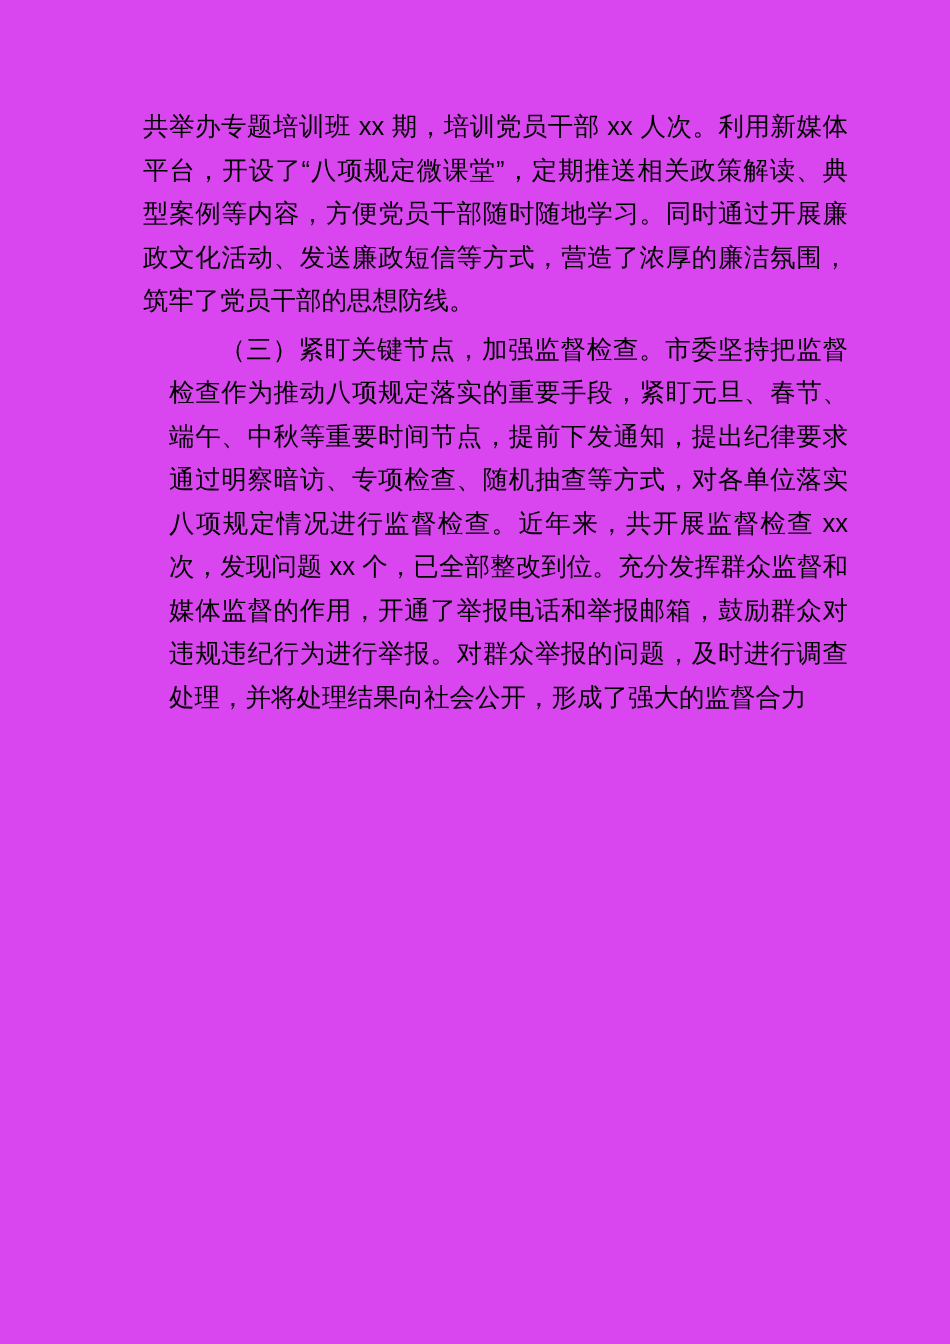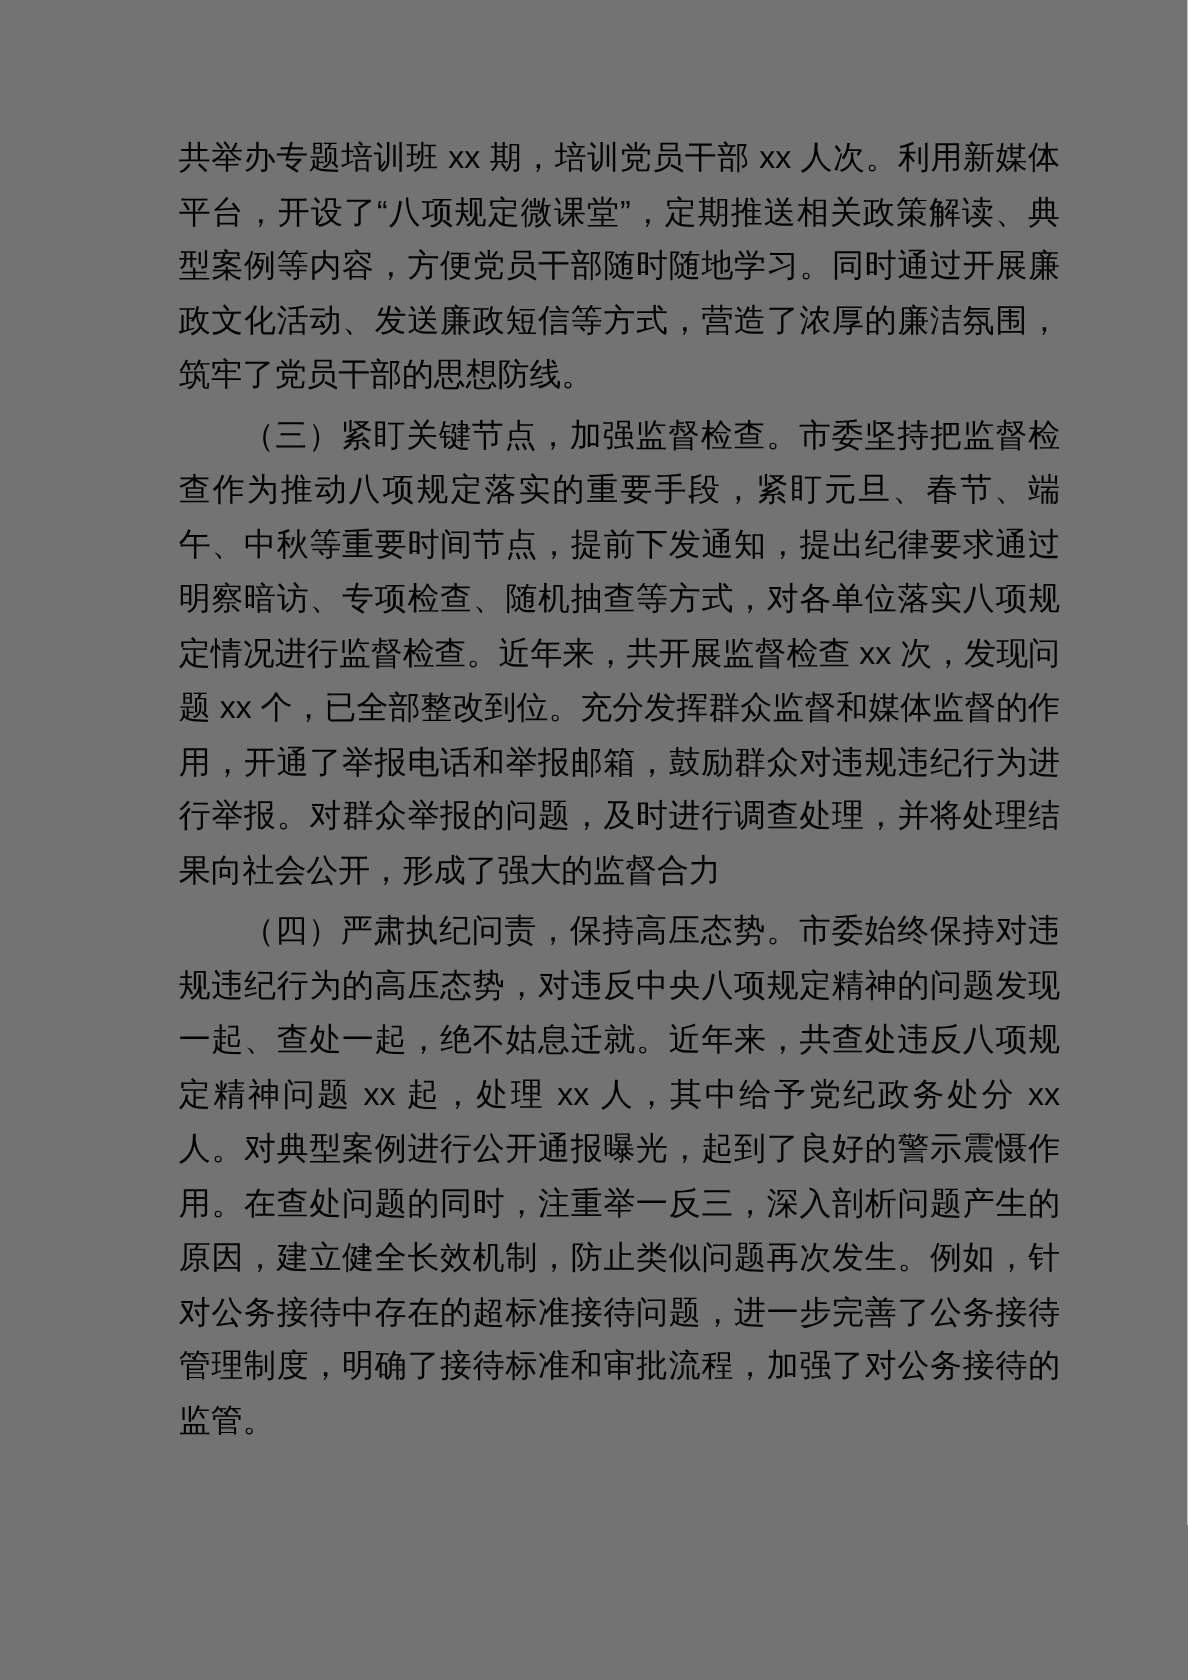--- a/index.html
+++ b/index.html
@@ -4,42 +4,42 @@
 <style>
   html, body {
     margin: 0;
     padding: 0;
     background: #ffffff;
   }
   .page {
     position: relative;
     width: 950px;
     height: 1344px;
-    background: #737373;
+    background: #d946ef;
     overflow: hidden;
     box-sizing: border-box;
     padding: 105px 102px 0 143px;
   }
   .doc-body {
     font-family: "Liberation Sans", "DejaVu Sans", sans-serif;
     font-size: 25.5px;
     line-height: 43.5px;
     color: #000000;
     text-align: justify;
   }
   .doc-body p {
     margin: 0 0 5px 0;
     word-break: break-all;
   }
   .doc-body p.indent {
     text-indent: 2em;
+    margin-left: 26px;
   }
 </style>
 </head>
 <body>
 
 <div class="page">
   <div class="doc-body">
     <p>共举办专题培训班 xx 期，培训党员干部 xx 人次。利用新媒体平台，开设了“八项规定微课堂”，定期推送相关政策解读、典型案例等内容，方便党员干部随时随地学习。同时通过开展廉政文化活动、发送廉政短信等方式，营造了浓厚的廉洁氛围，筑牢了党员干部的思想防线。</p>
     <p class="indent">（三）紧盯关键节点，加强监督检查。市委坚持把监督检查作为推动八项规定落实的重要手段，紧盯元旦、春节、端午、中秋等重要时间节点，提前下发通知，提出纪律要求通过明察暗访、专项检查、随机抽查等方式，对各单位落实八项规定情况进行监督检查。近年来，共开展监督检查 xx 次，发现问题 xx 个，已全部整改到位。充分发挥群众监督和媒体监督的作用，开通了举报电话和举报邮箱，鼓励群众对违规违纪行为进行举报。对群众举报的问题，及时进行调查处理，并将处理结果向社会公开，形成了强大的监督合力</p>
-    <p class="indent">（四）严肃执纪问责，保持高压态势。市委始终保持对违规违纪行为的高压态势，对违反中央八项规定精神的问题发现一起、查处一起，绝不姑息迁就。近年来，共查处违反八项规定精神问题 xx 起，处理 xx 人，其中给予党纪政务处分 xx 人。对典型案例进行公开通报曝光，起到了良好的警示震慑作用。在查处问题的同时，注重举一反三，深入剖析问题产生的原因，建立健全长效机制，防止类似问题再次发生。例如，针对公务接待中存在的超标准接待问题，进一步完善了公务接待管理制度，明确了接待标准和审批流程，加强了对公务接待的监管。</p>
   </div>
 </div>
 
 </body></html>

